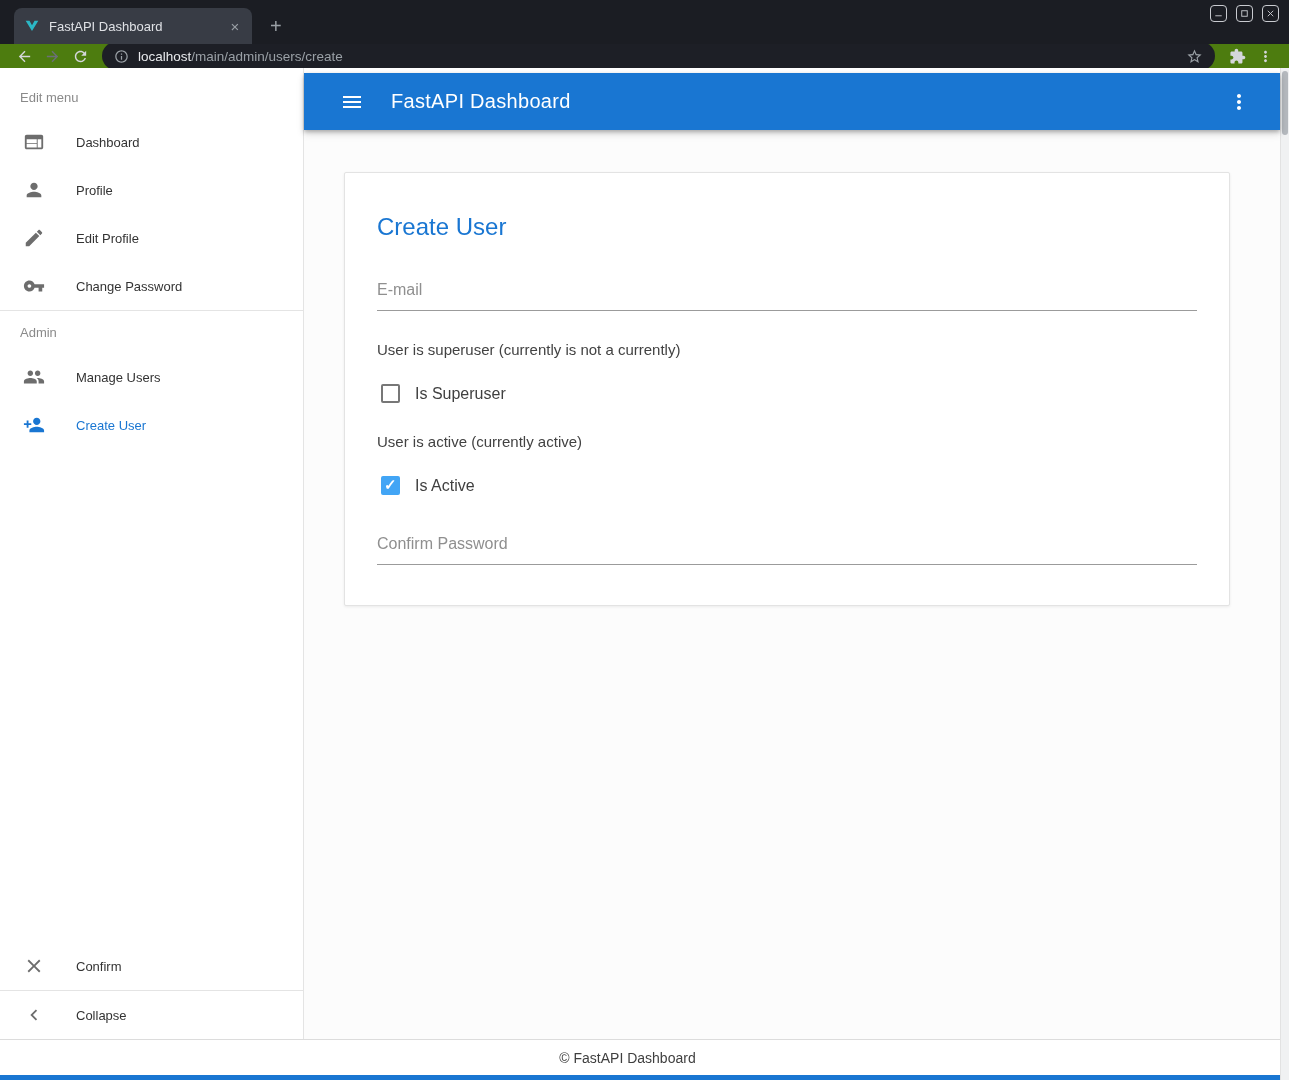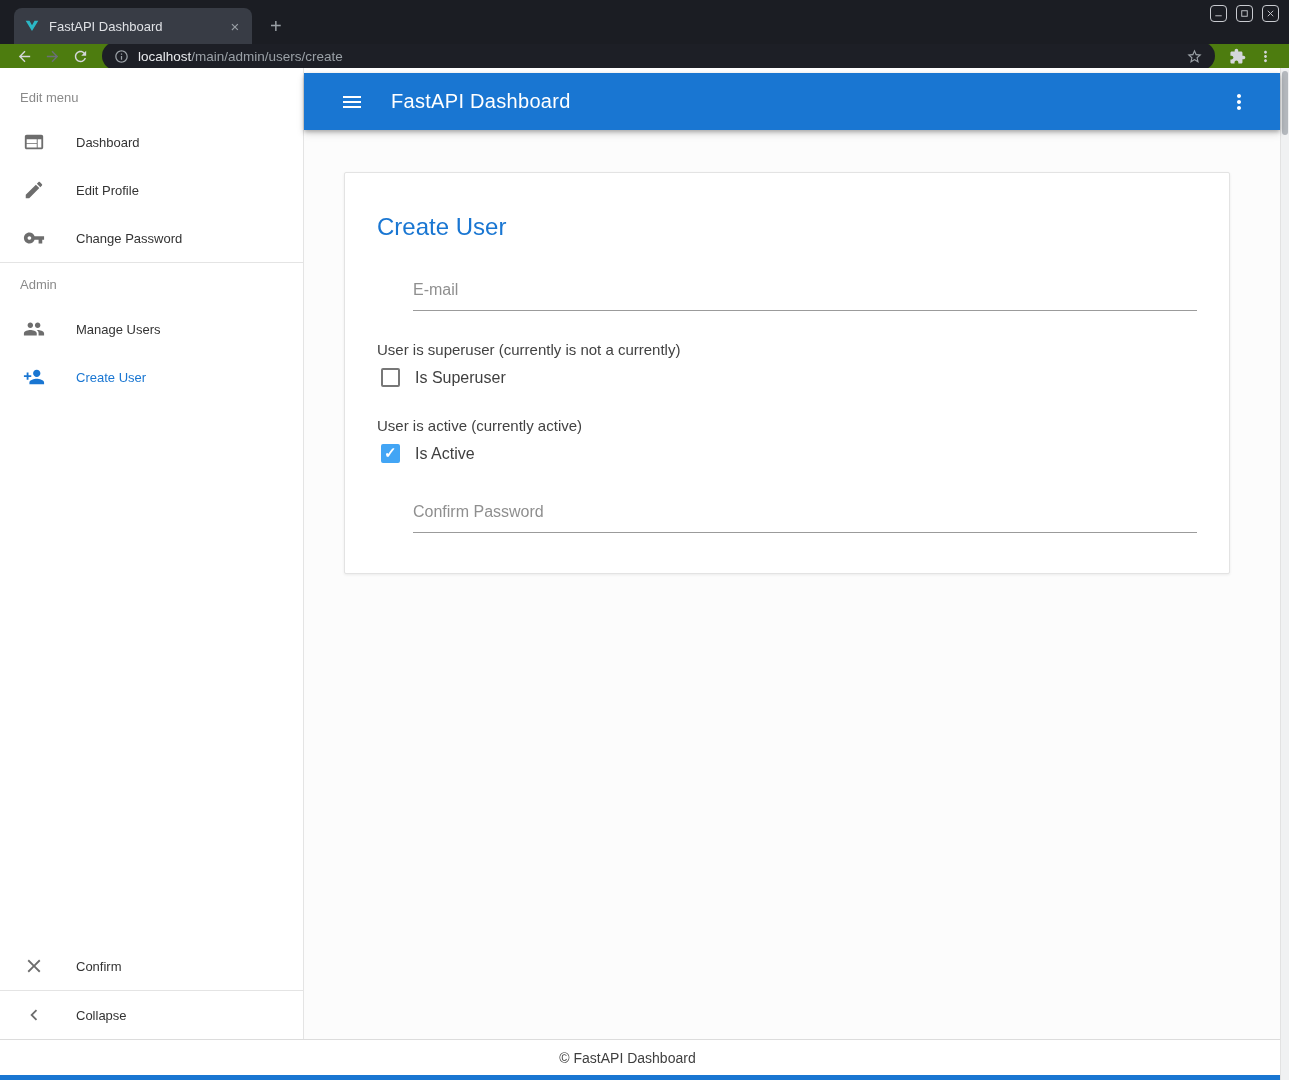--- a/index.html
+++ b/index.html
@@ -62,27 +62,27 @@
   .appbar-title { font-size:20px; font-weight:500; margin-left:27px; letter-spacing:.3px; }
   .appbar-kebab { margin-left:auto; margin-right:10px; width:24px; height:24px; color:#fff; cursor:pointer; flex:none; }
   .appbar-kebab svg { width:24px; height:24px; display:block; }
 
   .content { flex:1; overflow:hidden; padding:42px 50px 0 40px; background:#fcfcfc; }
   .card { background:#fff; border:1px solid #e3e3e3; border-radius:2px; box-shadow:0 1px 3px rgba(0,0,0,.07);
           padding:40px 32px 40px 32px; max-width:886px; }
   .card-title { color:var(--primary,#1976d2); font-size:24px; font-weight:400; }
 
   .field { margin-top:46px; }
-  .field.tight { margin-top:34px;margin-left:36px; }
+  .field.tight { margin-top:34px; }
   .mat-input { width:100%; border:none; border-bottom:1px solid #9b9b9b; font-size:16px; padding:6px 0 11px;
                background:transparent; color:#212121; font-family:inherit; outline:none; border-radius:0; }
   .mat-input::placeholder { color:#8f8f8f; opacity:1; }
 
   .hint { font-size:15px; color:#424242; margin-top:30px; }
-  .check-row { display:flex; align-items:center; gap:15px; margin-top:10px; margin-left:4px; cursor:pointer; }
+  .check-row { display:flex; align-items:center; gap:15px; margin-top:26px; margin-left:4px; cursor:pointer; }
   .checkbox { width:19px; height:19px; border:2px solid #777; border-radius:2px; position:relative;
               background:#fff; flex:none; }
   .checkbox.checked { background:var(--checkbox-checked,#42a5f5); border-color:var(--checkbox-checked,#42a5f5); }
   .checkbox.checked::after { content:"✓"; color:#fff; position:absolute; top:-2px; left:1px;
                              font-size:15px; font-weight:bold; }
   .check-label { font-size:16px; color:#3f3f3f; }
 
   .btn-row { display:flex; gap:14px; margin-top:28px; }
   .btn { height:37px; padding:0 17px; background:#f5f5f5; border:none; border-radius:2px;
          box-shadow:0 2px 3px rgba(0,0,0,.22), 0 0 2px rgba(0,0,0,.12); font-size:14px; font-weight:500;
@@ -181,20 +181,28 @@
 
         <div class="side-item">
           <span class="side-icon">
             <svg viewBox="0 0 24 24" fill="currentColor">
                 <path d="M20 4H4c-1.1 0-1.99.9-1.99 2L2 18c0 1.1.9 2 2 2h16c1.1 0 2-.9 2-2V6c0-1.1-.9-2-2-2zm-5 14H4v-4h11v4zm0-5H4V9h11v4zm5 5h-4V9h4v9z"></path>
               </svg>
           </span>
           <span class="side-label">Dashboard</span>
         </div>
 
+        <div class="side-item">
+          <span class="side-icon">
+            <svg viewBox="0 0 24 24" fill="currentColor">
+                <path d="M12 12c2.21 0 4-1.79 4-4s-1.79-4-4-4-4 1.79-4 4 1.79 4 4 4zm0 2c-2.67 0-8 1.34-8 4v2h16v-2c0-2.66-5.33-4-8-4z"></path>
+              </svg>
+          </span>
+          <span class="side-label">Profile</span>
+        </div>
 
         <div class="side-item">
           <span class="side-icon">
             <svg viewBox="0 0 24 24" fill="currentColor">
                 <path d="M3 17.25V21h3.75L17.81 9.94l-3.75-3.75L3 17.25zM20.71 7.04c.39-.39.39-1.02 0-1.41l-2.34-2.34c-.39-.39-1.02-.39-1.41 0l-1.83 1.83 3.75 3.75 1.83-1.83z"></path>
               </svg>
           </span>
           <span class="side-label">Edit Profile</span>
         </div>
 

